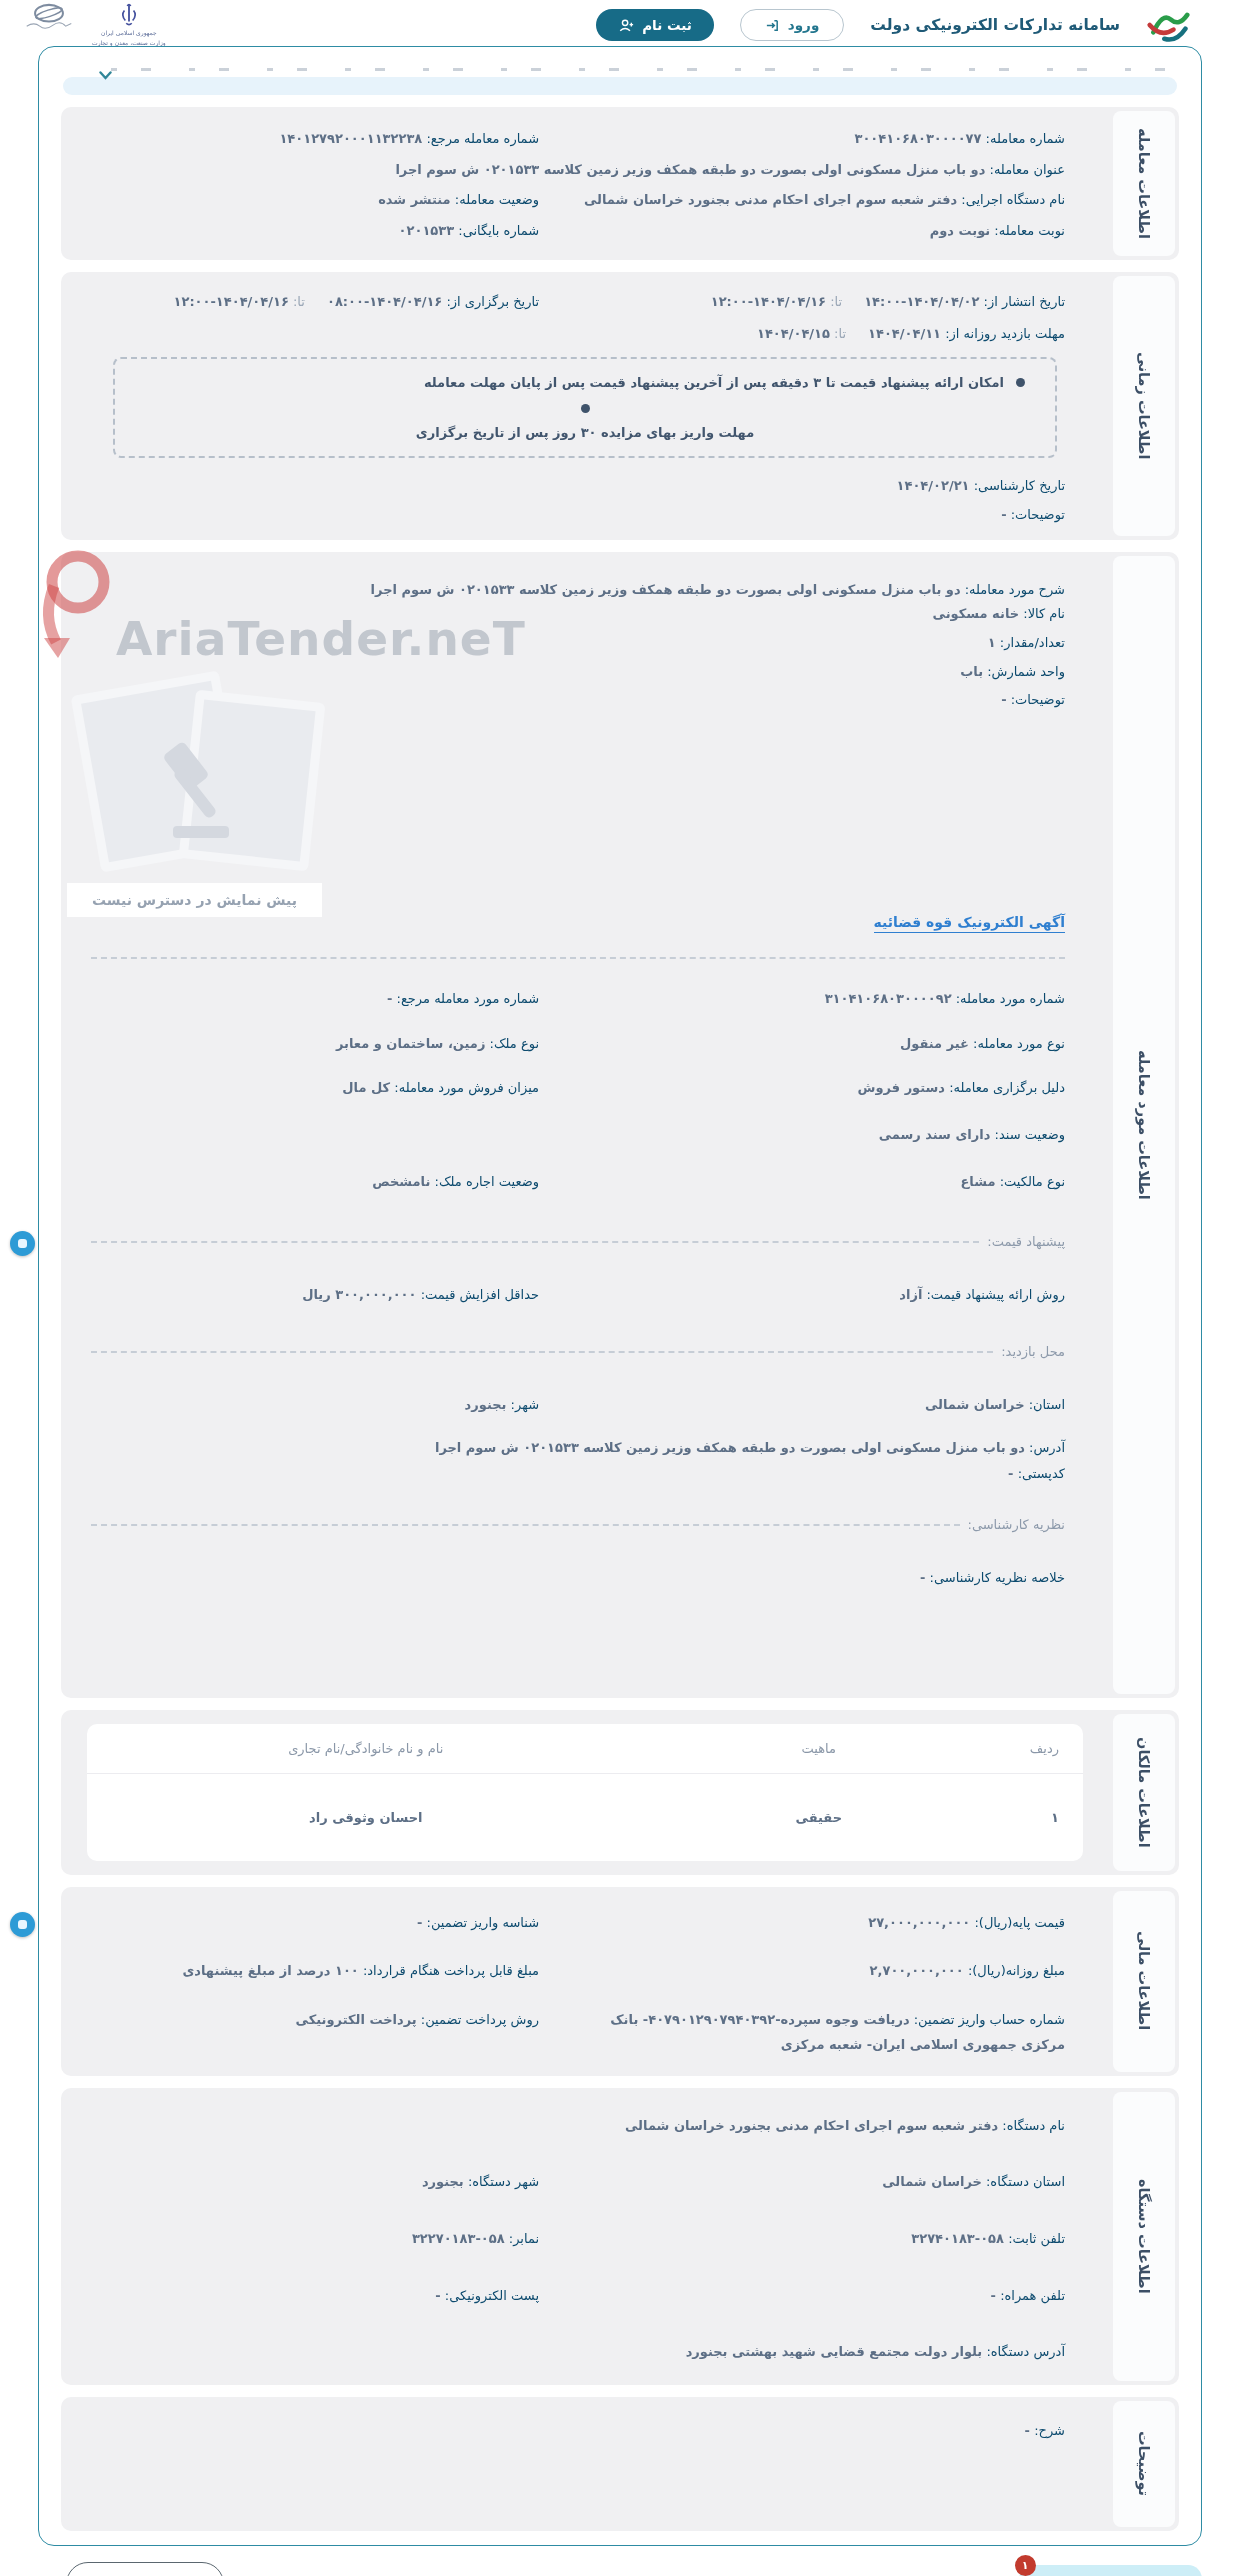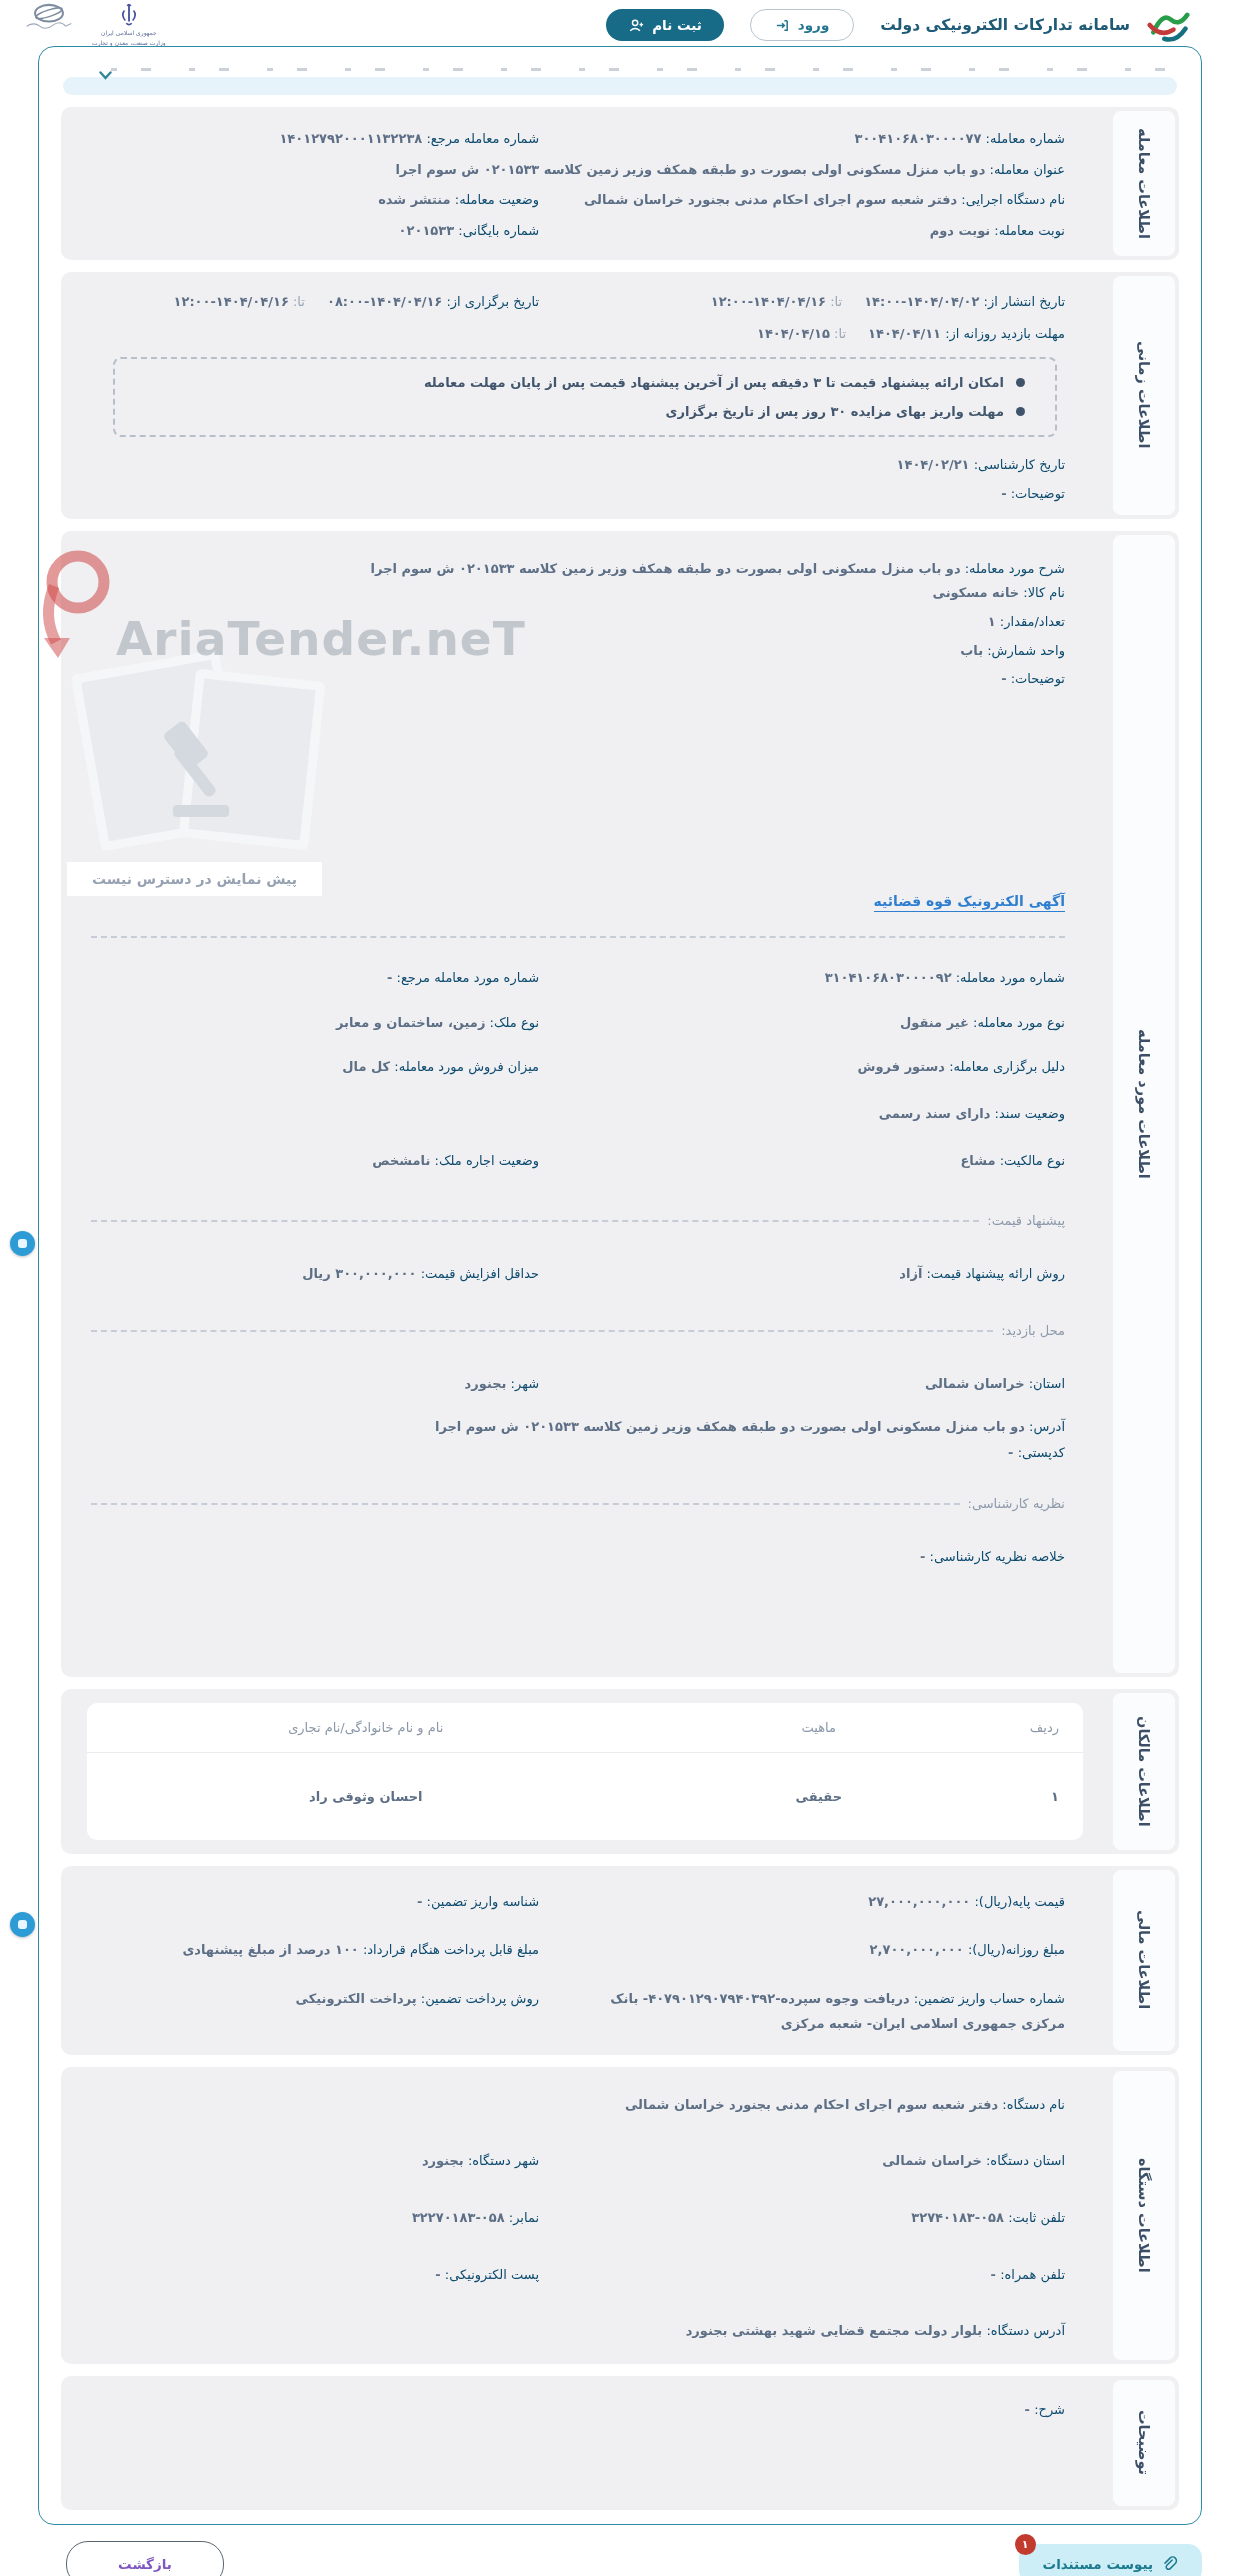--- a/index.html
+++ b/index.html
@@ -1,21 +1,21 @@
 <!DOCTYPE html>
 <html lang="fa" dir="rtl"><head>
 <meta charset="utf-8">
 <style>
   * { box-sizing: border-box; margin: 0; padding: 0; }
   html,body { width:1240px; background:#fff; font-family:"DejaVu Sans", sans-serif; }
   body { position:relative; height:2576px; overflow:hidden; direction:rtl; }
 
   
   .hdr { height:46px; display:flex; align-items:center; padding:4px 50px 0 14px; gap:26px; }
-  .brand { display:flex; align-items:center; gap:16px; }
+  .brand { display:flex; align-items:center; gap:26px; }
   .app-title { font-size:15.5px; font-weight:700; color:#1f5a77; }
   .btn-outline { display:flex; align-items:center; gap:8px; background:#fff; border:1px solid #b8c6cf;
     color:#23768e; border-radius:18px; padding:7px 24px; font-size:13.5px; font-weight:700;
     font-family:inherit; cursor:pointer; }
   .btn-solid { display:flex; align-items:center; gap:8px; background:#176b87; border:none; color:#fff;
     border-radius:18px; padding:8px 22px; font-size:13.5px; font-weight:700; font-family:inherit; cursor:pointer; }
   .spacer { flex:1; }
   .gov-logos { display:flex; align-items:flex-start; gap:14px; padding-left:6px; }
   .gov-item { display:flex; flex-direction:column; align-items:center; gap:1px; }
   .gov-cap { font-size:6px; color:#5c6d99; text-align:center; line-height:1.5; white-space:nowrap; }
@@ -38,21 +38,21 @@
   .card-body { flex:1; position:relative; }
   .row { display:grid; grid-template-columns:54% 46%; margin-bottom:10px; }
   .f { font-size:13px; line-height:1.9; }
   .lbl { color:#0c4a6e; }
   .val { color:#5d6f86; font-weight:700; }
   .lbl2 { color:#99a6b6; margin-right:22px; }
   .full { grid-column:1 / -1; }
 
   .notice { border:2px dashed #b6bfca; border-radius:8px; margin:4px 8px 16px 22px; padding:16px 30px; }
   .note { display:flex; align-items:center; gap:12px; font-size:13px; font-weight:700; color:#42566e; }
-  .note + .note { margin-top:14px; }
+  .note + .note { margin-top:14px;flex-direction:column; }
   .bullet { width:9px; height:9px; border-radius:50%; background:#3f536b; flex:0 0 9px; }
 
   .link-row { margin:0 0 20px; }
   .doc-link { font-size:14px; font-weight:700; color:#2f7fd0; text-decoration:none;
     border-bottom:1.5px solid #2f7fd0; padding-bottom:2px; cursor:pointer; }
   .divider { border-top:2px dashed #c6cdd6; }
   .dash-head { display:flex; align-items:center; }
   .dash-head .dh-t { font-size:13px; color:#8d9aab; white-space:nowrap; }
   .dash-head .dline { flex:1; border-top:2px dashed #c6cdd6; margin-right:8px; }
 

